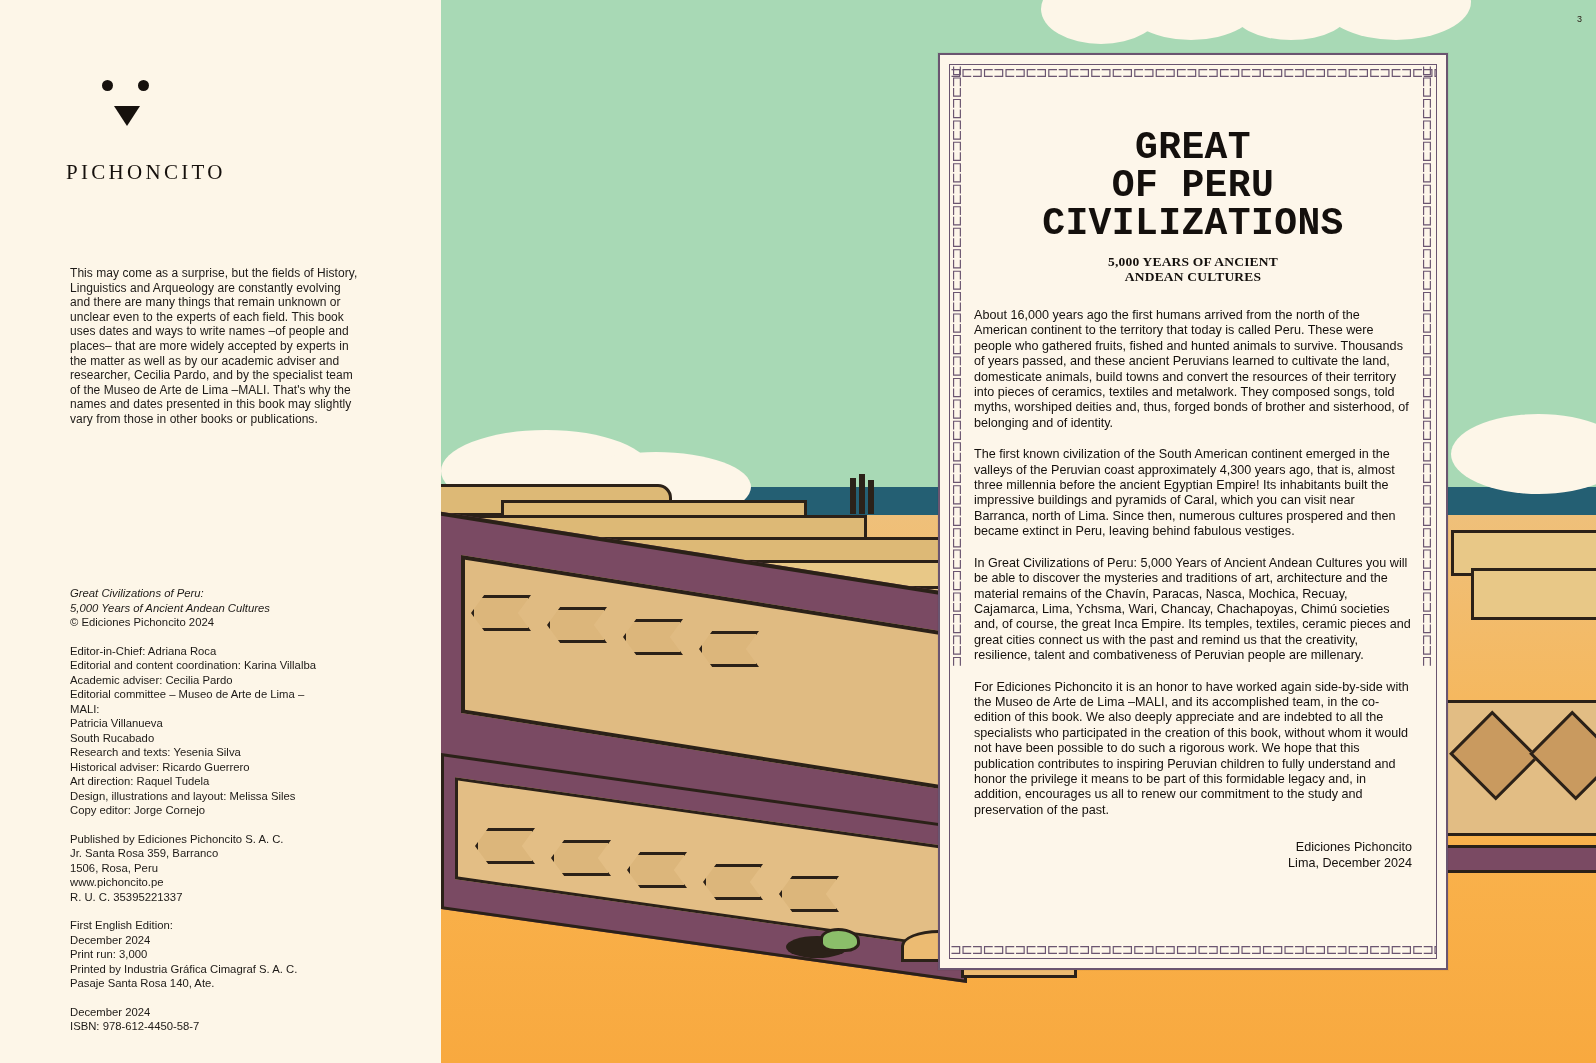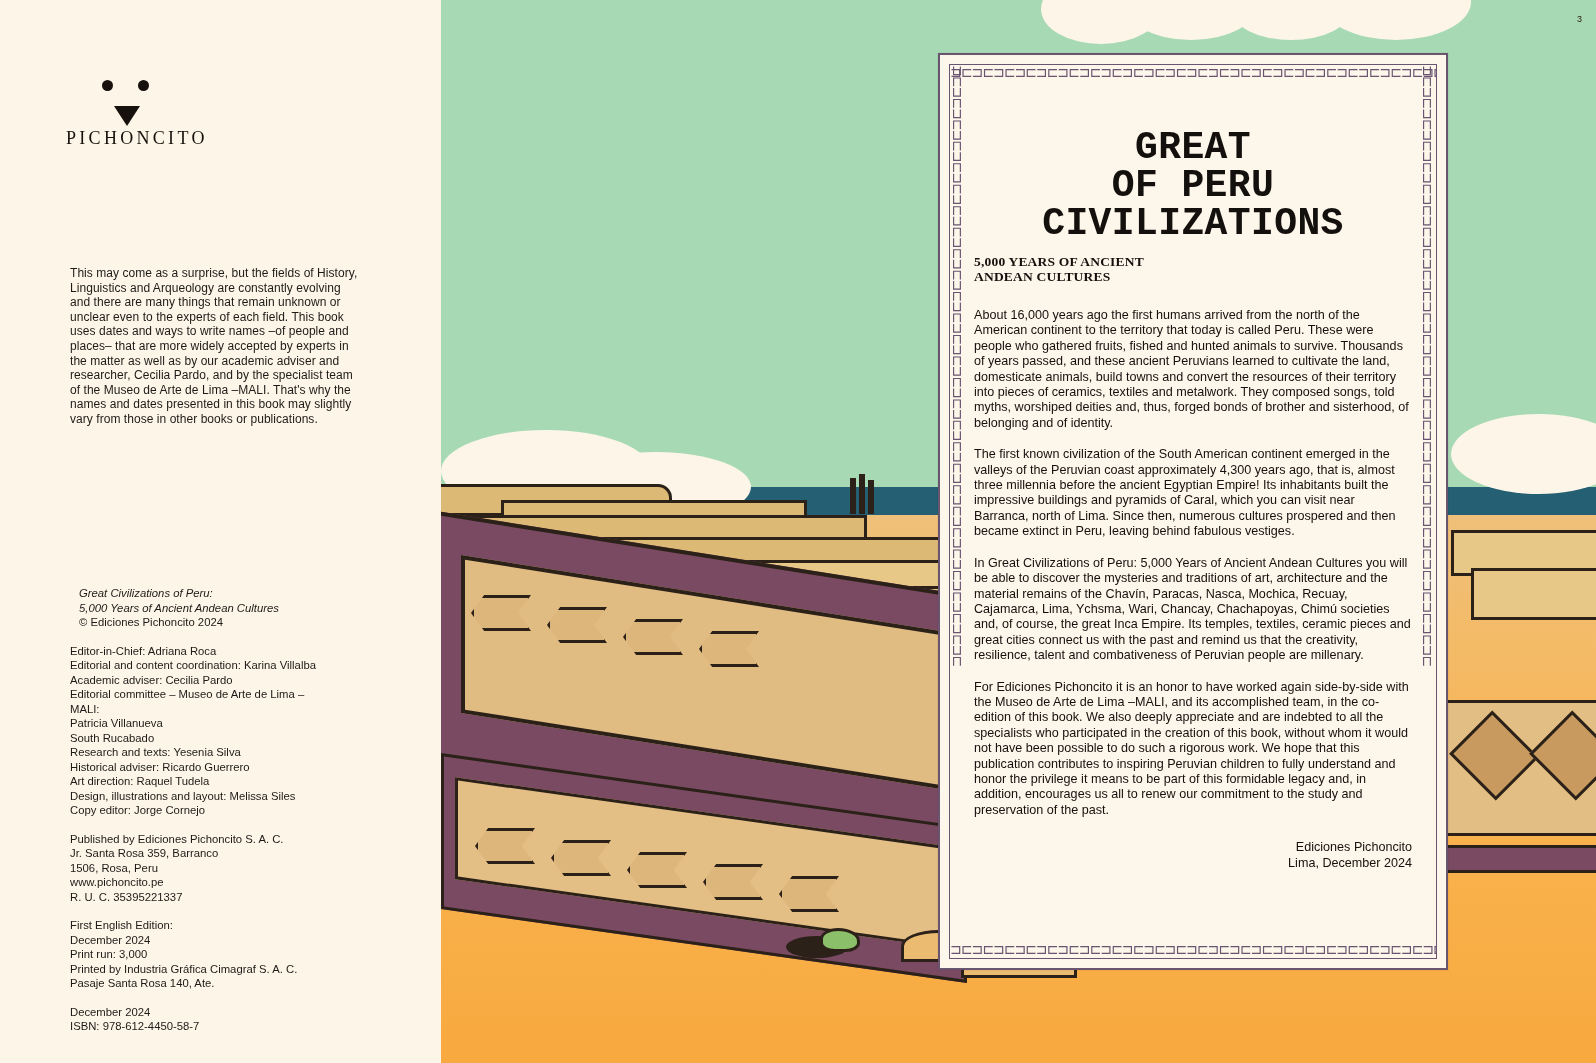--- a/index.html
+++ b/index.html
@@ -51,22 +51,22 @@
   .logo-bird .beak {
     position: absolute;
     left: 24px;
     top: 40px;
     width: 0; height: 0;
     border-left: 13px solid transparent;
     border-right: 13px solid transparent;
     border-top: 20px solid #16110d;
   }
   .logo-text {
-    margin-top: 0;
-    font-size: 18px;
+    margin-top: 32px;
+    font-size: 21px;
     letter-spacing: 3.3px;
     color: #16110d;
     font-family: "Liberation Serif", serif;
     font-weight: 400;
   }
 
   .note-block {
     position: absolute;
     left: 70px;
     top: 266px;
@@ -81,21 +81,21 @@
     position: absolute;
     left: 70px;
     top: 586px;
     width: 300px;
     font-size: 11.3px;
     line-height: 14.5px;
     color: #1d1a17;
   }
   .credits .title-italic {
     font-style: italic;
-    margin: 0 0 14px 9px;
+    margin: 0 0 14px 0;
   }
   .credits p { margin: 0 0 14px 0; }
   .credits .line { display: block; }
 
   
   .illustration {
     position: absolute;
     left: 441px; top: 0;
     width: 1155px;
     height: 1063px;
@@ -245,20 +245,21 @@
     text-align: center;
     font-family: Liberation Mono, monospace;
     font-weight: bold;
     font-size: 38px;
     line-height: 38px;
     letter-spacing: 0.4px;
     color: #14100d;
     margin: 28px 0 0 0;
   }
   .panel-subtitle {
+    text-align: center;
     font-family: "Liberation Serif", serif;
     font-weight: bold;
     font-size: 13.5px;
     line-height: 15px;
     color: #14100d;
     margin-top: 11px;
     letter-spacing: 0.2px;
   }
   .panel-body {
     margin-top: 24px;

